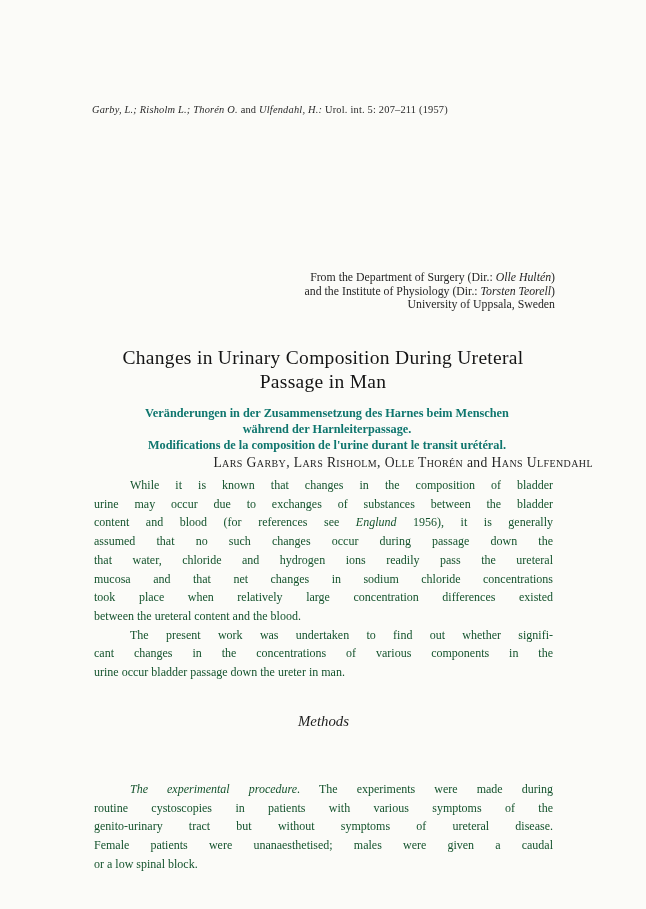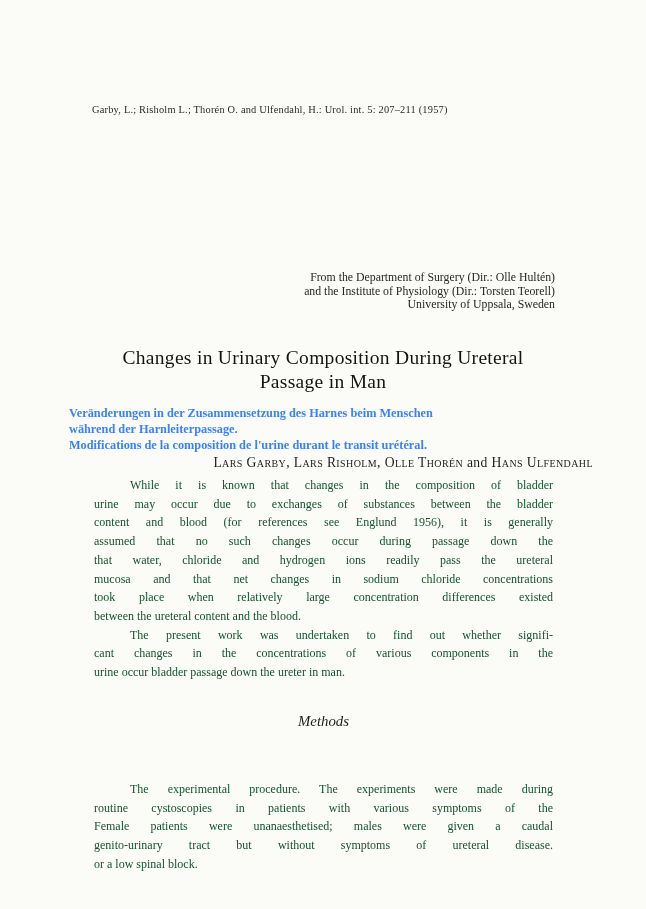--- a/index.html
+++ b/index.html
@@ -5,41 +5,41 @@
   html, body { margin: 0; padding: 0; }
   body {
     width: 646px; height: 909px;
     background: #fbfbf8;
     font-family: "Liberation Serif", serif;
     color: #1f1f1f;
     position: relative;
     overflow: hidden;
   }
   .page { position: absolute; inset: 0; }
-  .i  { }
+  .i  { font-style: italic; }
   .sc { font-variant: small-caps; }
 
   .citation {
     position: absolute; left: 92px; top: 104px;
     font-size: 10.4px; letter-spacing: 0.2px; color: #2a2a2a;
     white-space: nowrap;
   }
   .affiliation {
     position: absolute; left: 93px; top: 271px; width: 462px;
     text-align: right; font-size: 11.8px; line-height: 13.6px; color: #262626;
   }
   .title {
     position: absolute; left: 53px; top: 346px; width: 540px; margin: 0;
     text-align: center; font-size: 19.5px; line-height: 23.5px;
     font-weight: normal; color: #141414; letter-spacing: 0.3px;
   }
   .subtitle {
-    position: absolute; left: 69px; width: 540px;
-    text-align: left; font-weight: bold;
-    font-size: 12.3px; line-height: 15.6px; color: #3b82f6;
+    position: absolute; left: 57px; width: 540px;
+    text-align: center; font-weight: bold;
+    font-size: 12.3px; line-height: 15.6px; color: #0f766e;
   }
   .subtitle-de { top: 406px; }
   .subtitle-fr { top: 438px; }
   .authors {
     position: absolute; left: 53px; top: 455px; width: 540px;
     text-align: right; font-size: 13.6px; letter-spacing: 0.4px; color: #1e1e1e;
   }
   .bodyflow, .methods-para {
     position: absolute; left: 94px; width: 459px;
     font-size: 12px; line-height: 18.7px; color: #14532d;
@@ -101,19 +101,19 @@
         <div class="pline last"><span>urine occur bladder passage down the ureter in man.</span></div>
       </div>
   </div>
 
   <div class="methods-heading">Methods</div>
 
   <div class="methods-para">
     <div class="para">
         <div class="pline indent"><span class="i">The experimental procedure.</span><span> The experiments were made during</span></div>
         <div class="pline"><span>routine cystoscopies in patients with various symptoms of the</span></div>
+        <div class="pline"><span>genito-urinary tract but without symptoms of ureteral disease.</span></div>
         <div class="pline"><span>Female patients were unanaesthetised; males were given a caudal</span></div>
-        <div class="pline"><span>genito-urinary tract but without symptoms of ureteral disease.</span></div>
         <div class="pline last"><span>or a low spinal block.</span></div>
       </div>
   </div>
 
 </div>
 
 </body></html>

